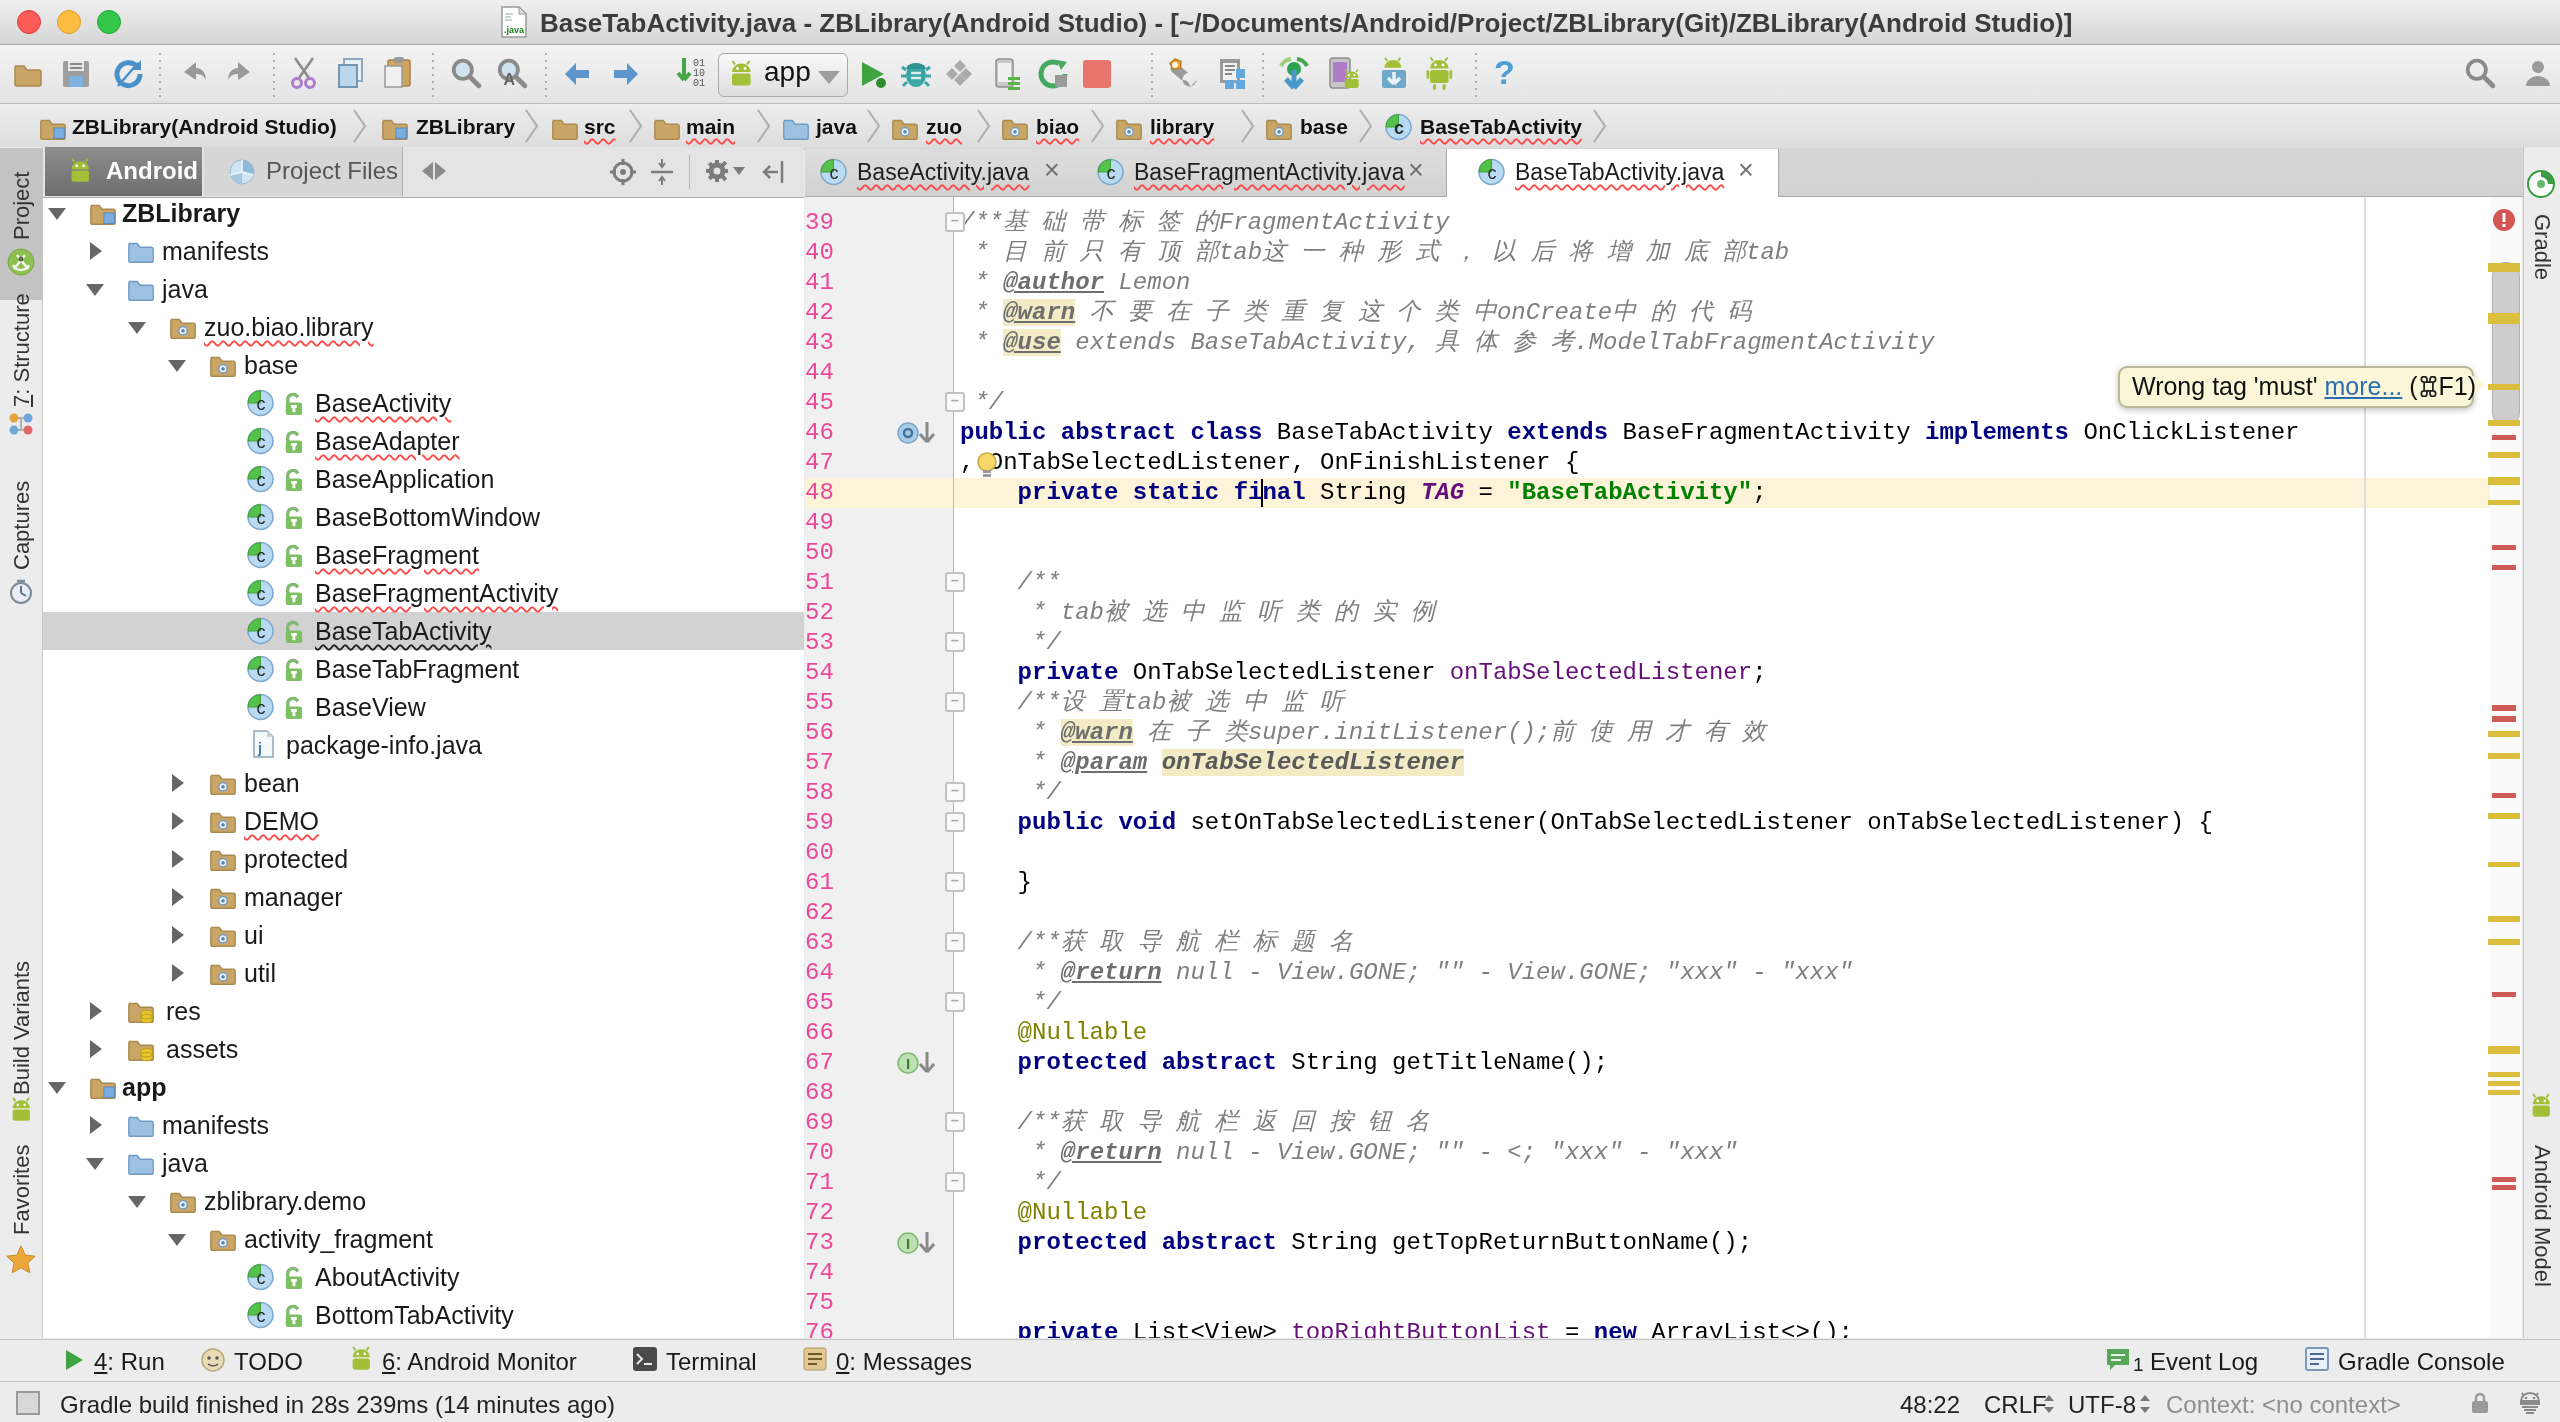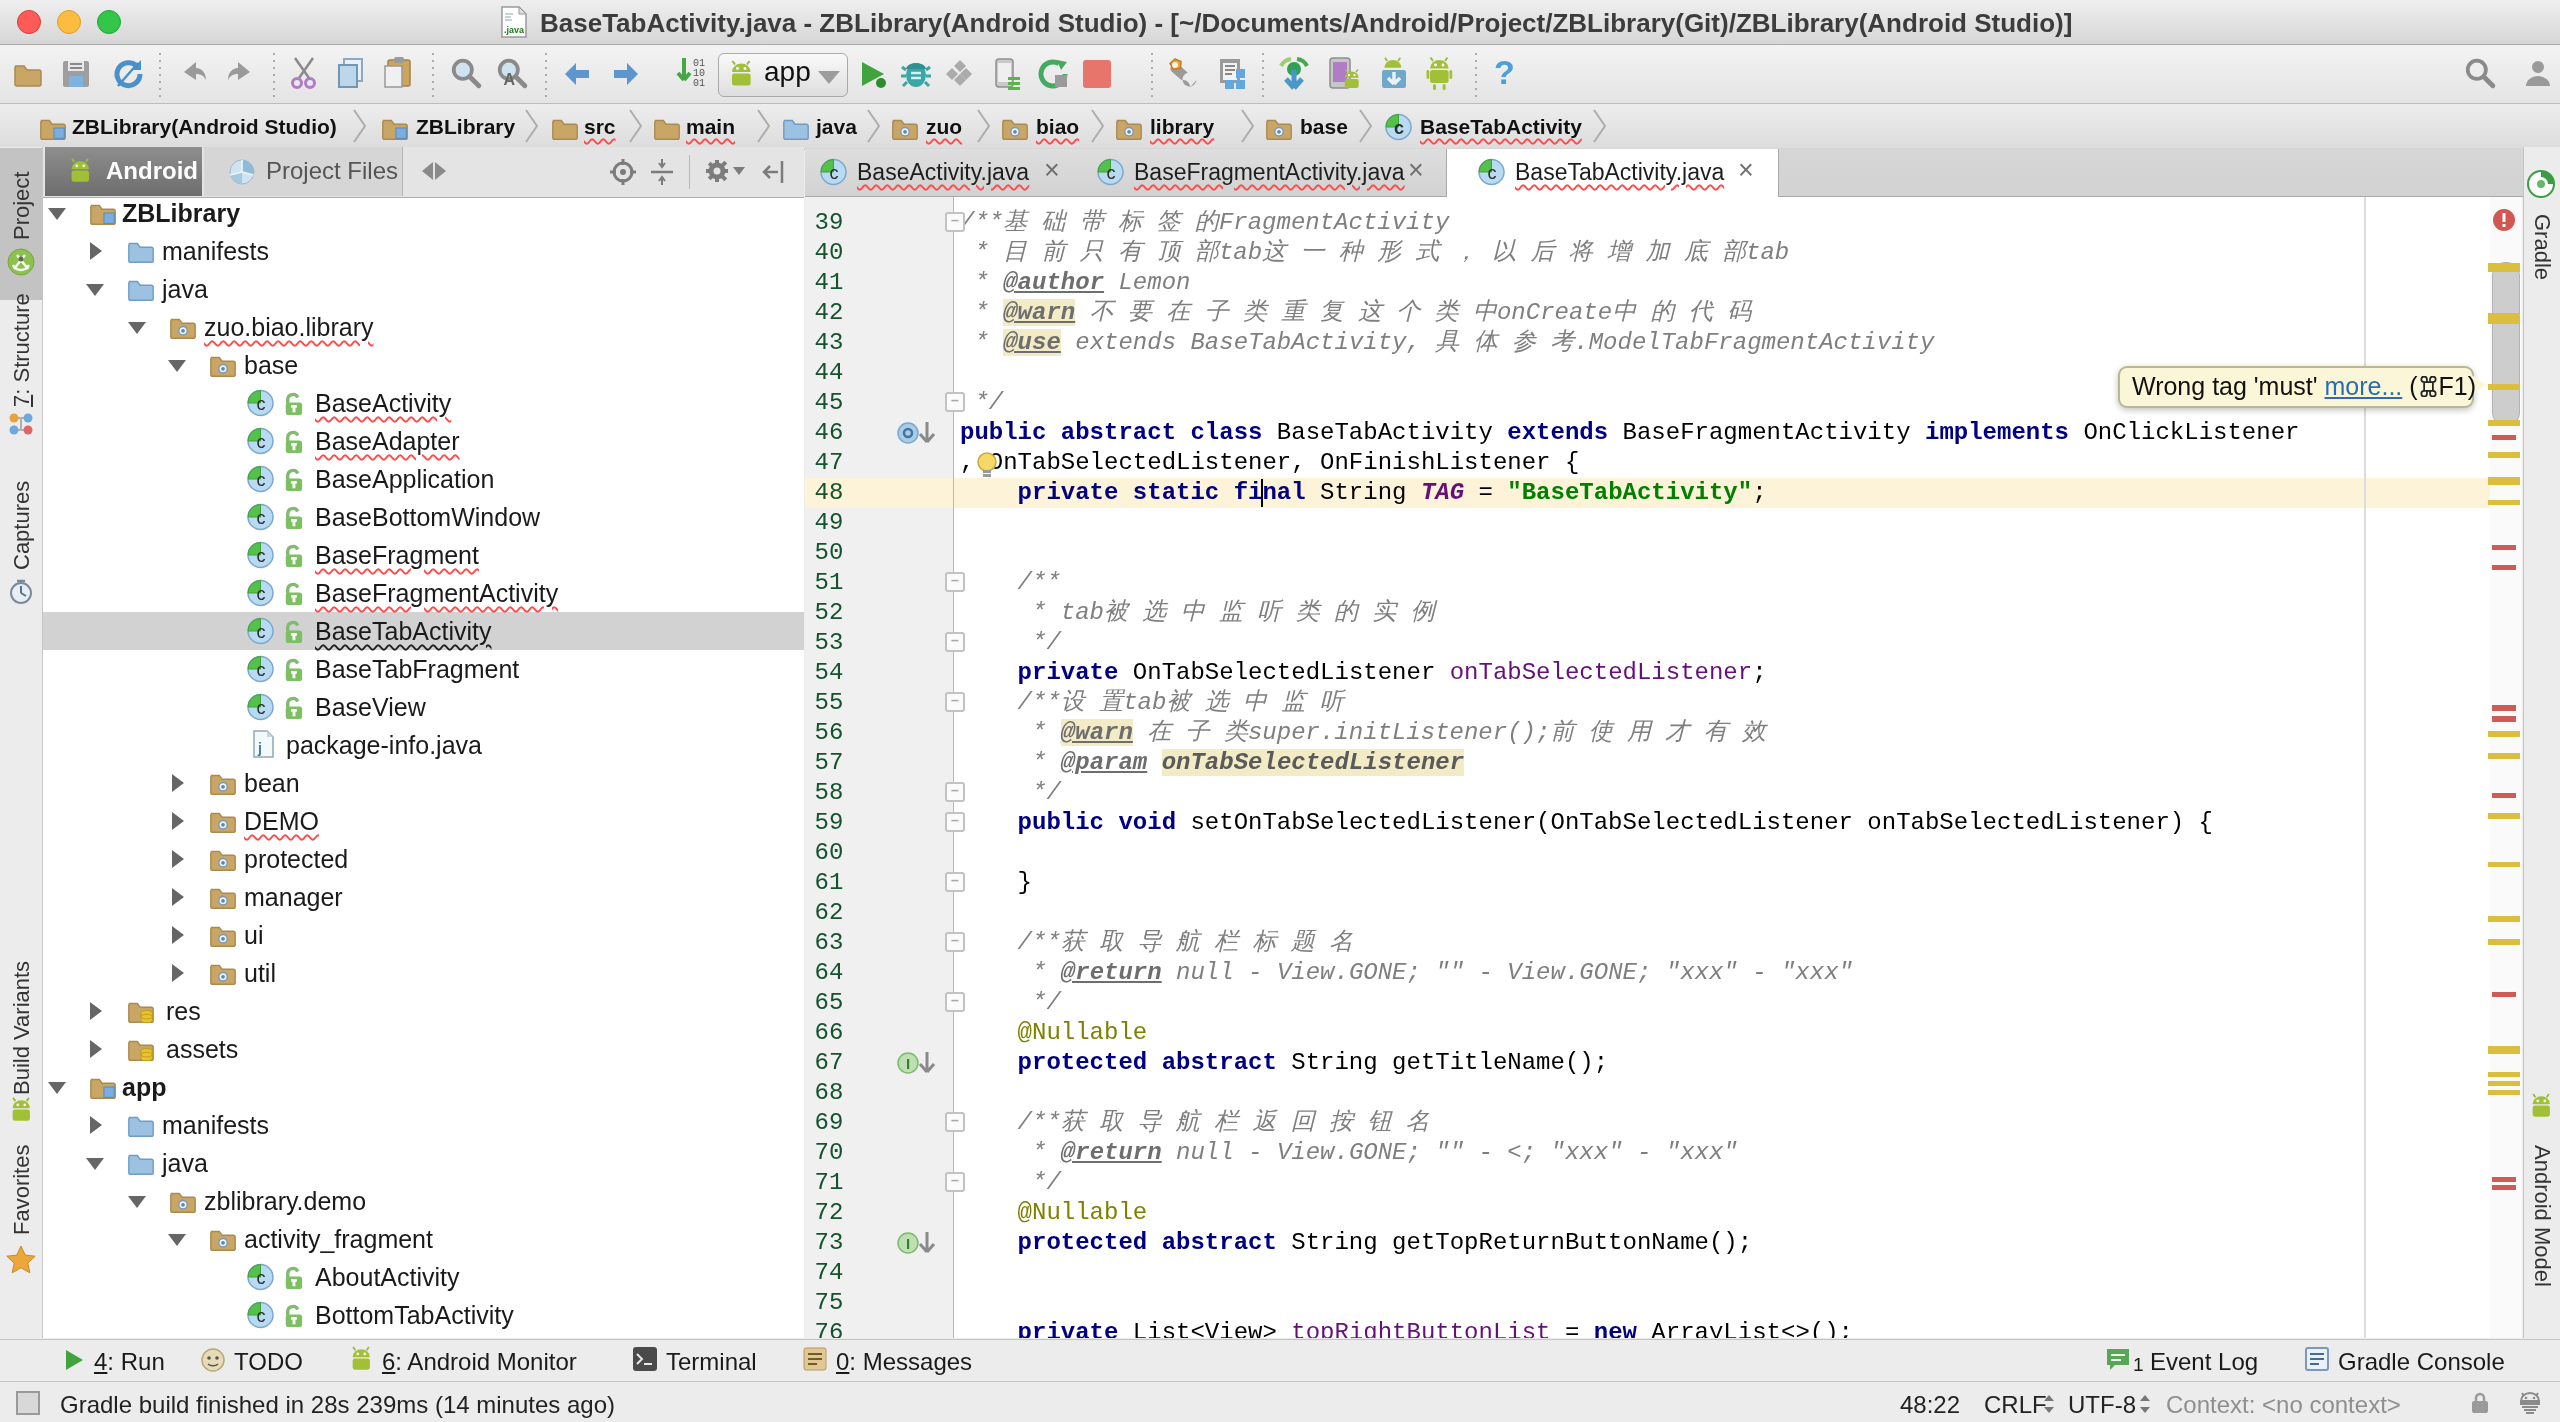--- a/index.html
+++ b/index.html
@@ -16,21 +16,21 @@
 #panelhead{position:absolute;left:43px;top:147px;width:761px;height:50px;background:#e4e4e4;border-bottom:1px solid #adadad}
 #tree{position:absolute;left:43px;top:198px;width:761px;height:1140px;background:#ffffff}
 .trow{position:absolute;left:43px;width:761px;height:38px;line-height:38px;white-space:pre;font-size:25px;color:#1a1a1a}
 .tt{position:absolute;top:0;line-height:38px}
 .arrd{position:absolute;top:14px;width:0;height:0;border-left:9px solid transparent;border-right:9px solid transparent;border-top:12px solid #666}
 .arrr{position:absolute;top:10px;width:0;height:0;border-top:9px solid transparent;border-bottom:9px solid transparent;border-left:12px solid #666}
 #tabbar{position:absolute;left:805px;top:148px;width:1718px;height:48px;background:linear-gradient(#d6d6d6,#d2d2d2);border-bottom:1px solid #a9a9a9}
 .etab{position:absolute;top:1px;height:46px;background:linear-gradient(#dedede,#d2d2d2);border-right:1px solid #a9a9a9;font-size:24px;color:#1e1e1e}
 .etabtx{position:absolute;top:10px;white-space:pre;font-size:23px}
 #editor{position:absolute;left:805px;top:197px;width:1685px;height:1141px;background:#fff;overflow:hidden}
-.lnum{position:absolute;left:0;width:48px;text-align:center;font:24px/30px "Liberation Mono",monospace;color:#14532d}
+.lnum{position:absolute;left:0;width:48px;text-align:left;font:24px/30px "Liberation Mono",monospace;color:#ec4899}
 .code{position:absolute;left:155px;font:24px/30px "Liberation Mono",monospace;color:#000;white-space:pre}
 .kw{color:#000080;font-weight:bold}
 .doc{color:#7f7f7f;font-style:italic}
 .tag{color:#6e6e6e;font-weight:bold;font-style:italic;text-decoration:underline}
 .tagbg{background:#f3eac6}
 .fld{color:#660E7A}
 .sfld{color:#660E7A;font-weight:bold;font-style:italic}
 .str{color:#008000;font-weight:bold}
 .ann{color:#808000}
 .sq{text-decoration-line:underline;text-decoration-style:wavy;text-decoration-color:#ff4a4a;text-decoration-thickness:2px;text-underline-offset:4px}

